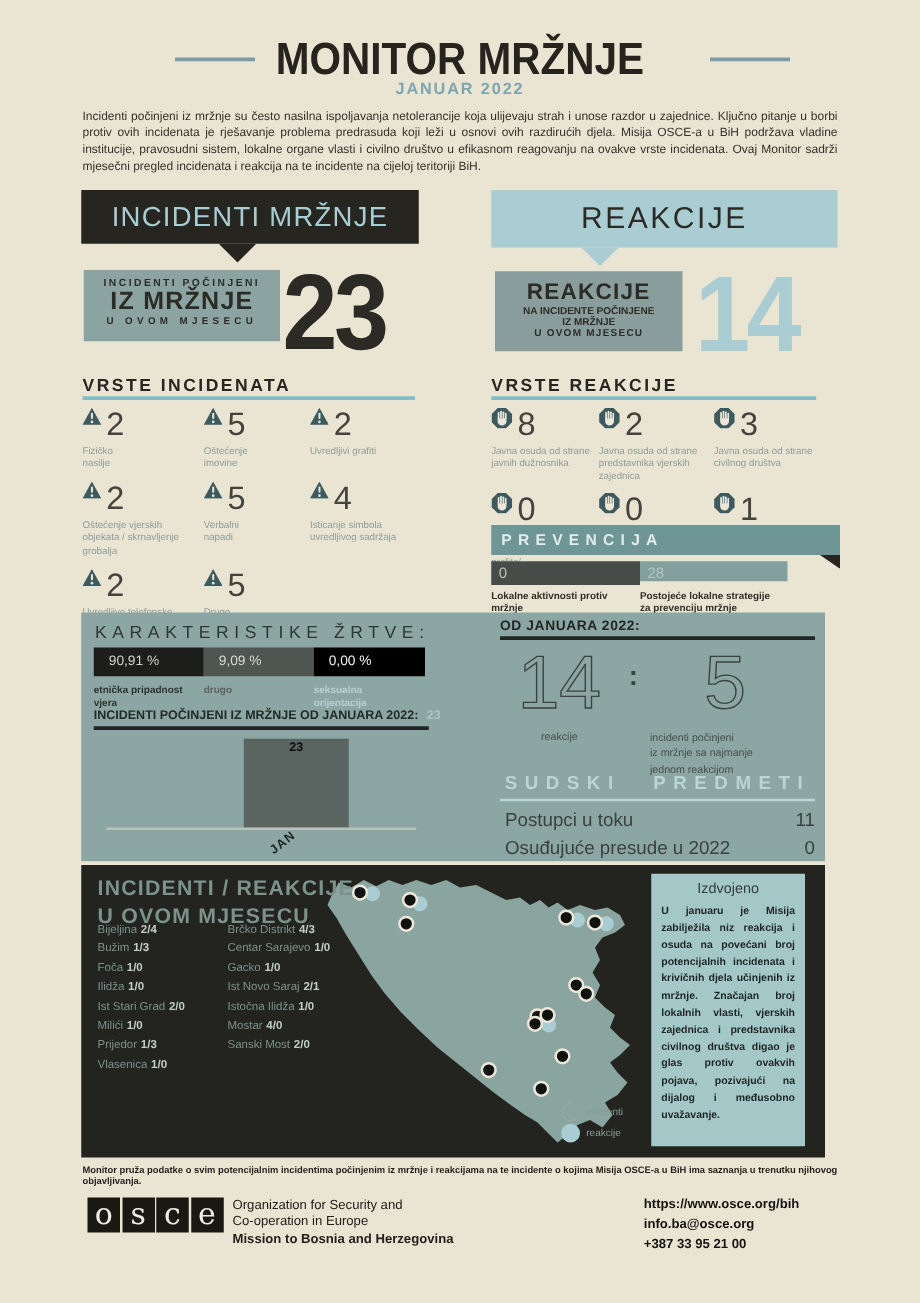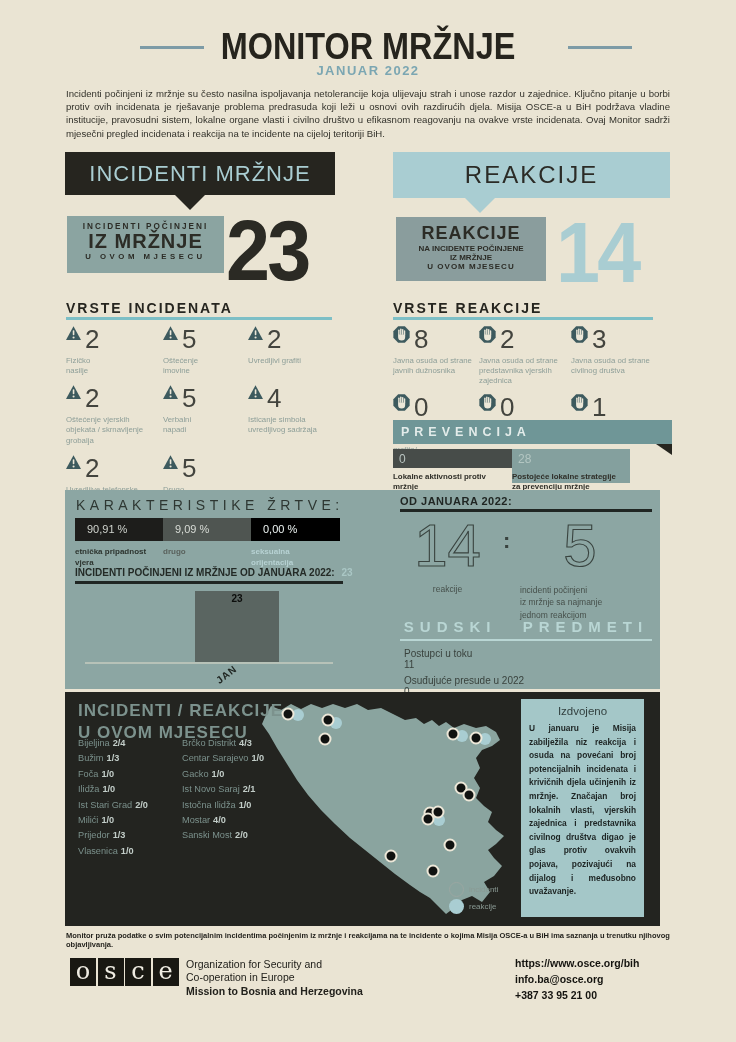--- a/index.html
+++ b/index.html
@@ -10,21 +10,21 @@
   .bubble{display:flex;align-items:center;justify-content:center;}
   .ptr{width:0;height:0;border-left:15px solid transparent;border-right:15px solid transparent;}
   .bignum{font-weight:bold;letter-spacing:-3px;line-height:.85;transform:scaleX(.92);transform-origin:left top;}
   .sec-title{font-weight:bold;letter-spacing:2px;font-size:14px;color:#26251f;}
   .underline{height:2.5px;background:#7dbfc6;}
   .titem .cnt{font-size:26px;color:#43443e;line-height:1;margin-left:4px;vertical-align:top;}
   .titem .lbl{font-size:7.8px;line-height:1.3;color:#8d9e98;margin-top:4px;}
   .iconrow{display:flex;align-items:flex-start;}
   .pgrid{display:grid;}
   .seg{line-height:23px;font-size:11px;padding-left:12px;box-sizing:border-box;}
-  .crow{display:flex;justify-content:space-between;font-size:10px;color:#39423d;margin-bottom:5px;flex-direction:column;}
+  .crow{display:flex;justify-content:space-between;font-size:15px;color:#39423d;margin-bottom:5px;}
   .city{font-size:9.2px;line-height:15.4px;color:#7b918c;}
   .city b{color:#c2cdc8;font-weight:bold;margin-left:3px;}
   .outline-num{font-size:60px;line-height:1;color:#46514c;}
   @supports(-webkit-text-stroke:1px #000){
     .outline-num{color:transparent;-webkit-text-stroke:1.1px #39433f;}
   }
   .lgc{width:15px;height:15px;border-radius:50%;box-sizing:border-box;}
 </style>
 </head>
 <body>
@@ -275,21 +275,21 @@
     </div>
   </div>
 
   <div class="abs" style="left:393px;top:420px;width:279px;height:24px;background:#6f9697;">
     <span style="font-size:12.5px;font-weight:bold;letter-spacing:5px;color:#e3ecea;line-height:24px;padding-left:8px;text-align:right;">PREVENCIJA</span>
   </div>
   <div class="abs" style="left:656px;top:444px;width:16px;height:11px;background:#26251f;clip-path:polygon(100% 0,100% 100%,0 0);"></div>
   <div class="abs" style="left:393px;top:449px;width:119px;height:19px;background:#474c49;">
     <span style="font-size:12px;color:#b9c4c0;line-height:19px;padding-left:6px;">0</span>
   </div>
-  <div class="abs" style="left:512px;top:449px;width:118px;height:34px;background:#84a09e;">
+  <div class="abs" style="left:512px;top:449px;width:118px;height:16px;background:#84a09e;">
     <span style="font-size:12px;color:#b3c6c2;line-height:19px;padding-left:6px;">28</span>
   </div>
   <div class="abs" style="left:393px;top:472px;width:118px;font-size:7.9px;font-weight:bold;color:#2f2e28;line-height:1.3;">Lokalne aktivnosti protiv mržnje</div>
   <div class="abs pre" style="left:512px;top:472px;width:125px;font-size:7.9px;font-weight:bold;color:#2f2e28;line-height:1.3;">Postojeće lokalne strategije
 za prevenciju mržnje</div>
 
   <div class="abs" style="left:65px;top:490px;width:595px;height:199px;background:#8ca6a3;">
 
     <div class="abs" style="left:11px;top:7px;font-size:14px;font-weight:normal;letter-spacing:4.5px;color:#2e3732;">KARAKTERISTIKE ŽRTVE:</div>
 

